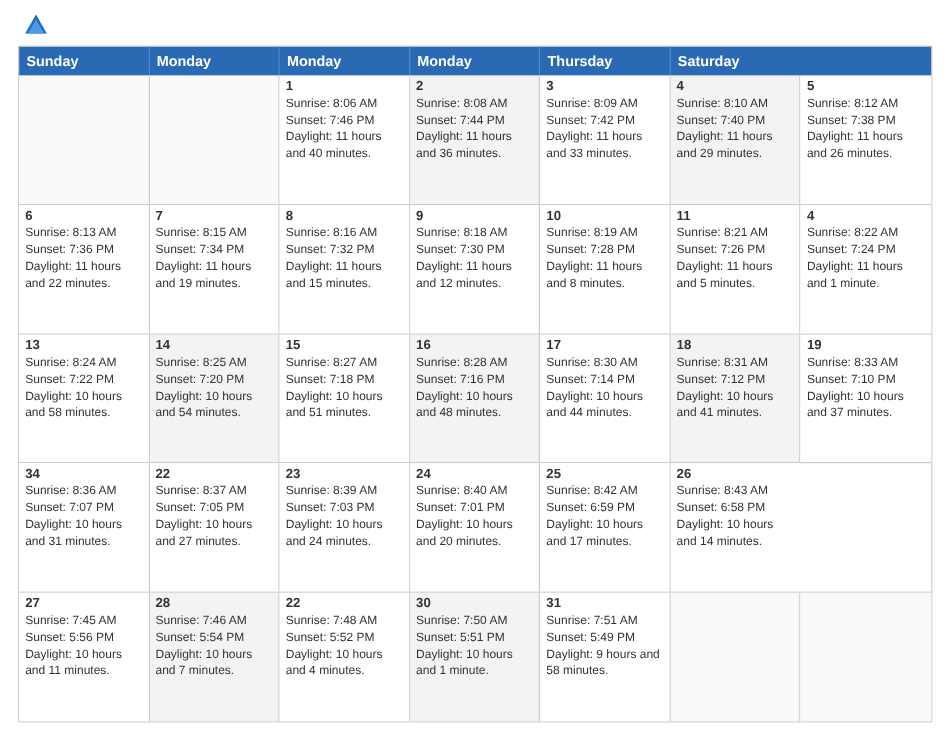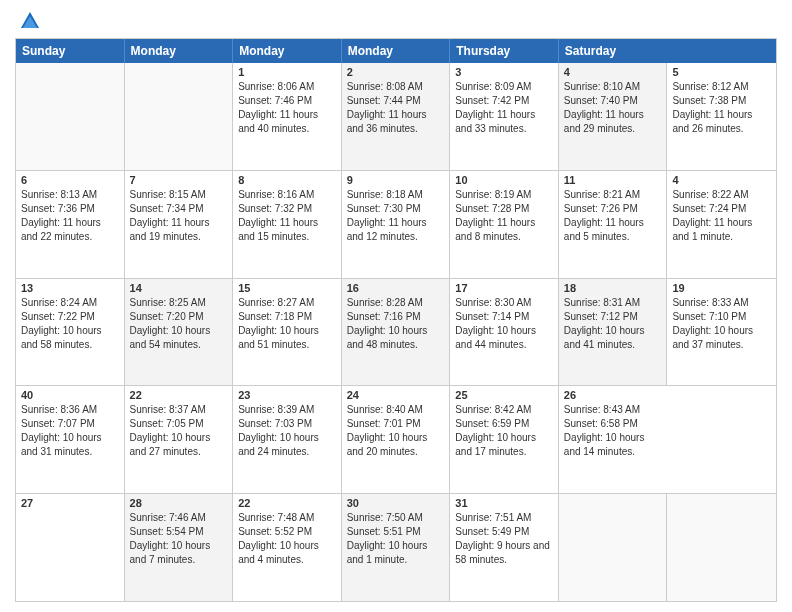--- a/index.html
+++ b/index.html
@@ -226,21 +226,21 @@
             <span class="day-num">18</span>
             <div class="day-info">Sunrise: 8:31 AM<br>Sunset: 7:12 PM<br>Daylight: 10 hours and 41 minutes.</div>
           </div>
           <div class="cal-cell">
             <span class="day-num">19</span>
             <div class="day-info">Sunrise: 8:33 AM<br>Sunset: 7:10 PM<br>Daylight: 10 hours and 37 minutes.</div>
           </div>
         </div>
         <div class="cal-week">
           <div class="cal-cell">
-            <span class="day-num">40</span>
+            <span class="day-num">34</span>
             <div class="day-info">Sunrise: 8:36 AM<br>Sunset: 7:07 PM<br>Daylight: 10 hours and 31 minutes.</div>
           </div>
           <div class="cal-cell">
             <span class="day-num">22</span>
             <div class="day-info">Sunrise: 8:37 AM<br>Sunset: 7:05 PM<br>Daylight: 10 hours and 27 minutes.</div>
           </div>
           <div class="cal-cell">
             <span class="day-num">23</span>
             <div class="day-info">Sunrise: 8:39 AM<br>Sunset: 7:03 PM<br>Daylight: 10 hours and 24 minutes.</div>
           </div>
@@ -253,20 +253,21 @@
             <div class="day-info">Sunrise: 8:42 AM<br>Sunset: 6:59 PM<br>Daylight: 10 hours and 17 minutes.</div>
           </div>
           <div class="cal-cell">
             <span class="day-num">26</span>
             <div class="day-info">Sunrise: 8:43 AM<br>Sunset: 6:58 PM<br>Daylight: 10 hours and 14 minutes.</div>
           </div>
         </div>
         <div class="cal-week">
           <div class="cal-cell">
             <span class="day-num">27</span>
+            <div class="day-info">Sunrise: 7:45 AM<br>Sunset: 5:56 PM<br>Daylight: 10 hours and 11 minutes.</div>
           </div>
           <div class="cal-cell alt-bg">
             <span class="day-num">28</span>
             <div class="day-info">Sunrise: 7:46 AM<br>Sunset: 5:54 PM<br>Daylight: 10 hours and 7 minutes.</div>
           </div>
           <div class="cal-cell">
             <span class="day-num">22</span>
             <div class="day-info">Sunrise: 7:48 AM<br>Sunset: 5:52 PM<br>Daylight: 10 hours and 4 minutes.</div>
           </div>
           <div class="cal-cell alt-bg">

